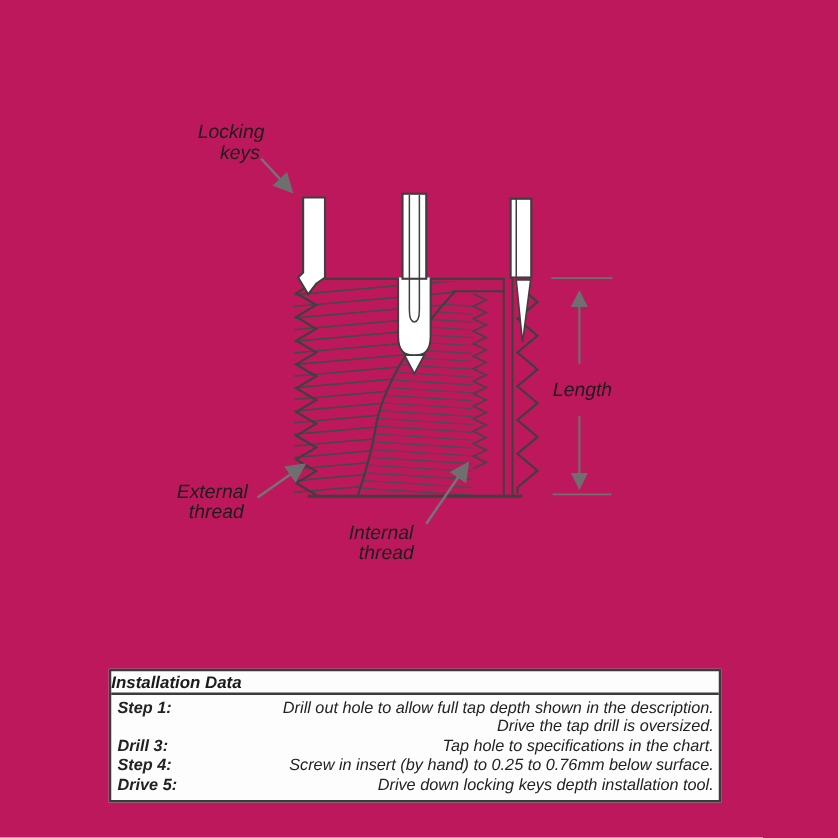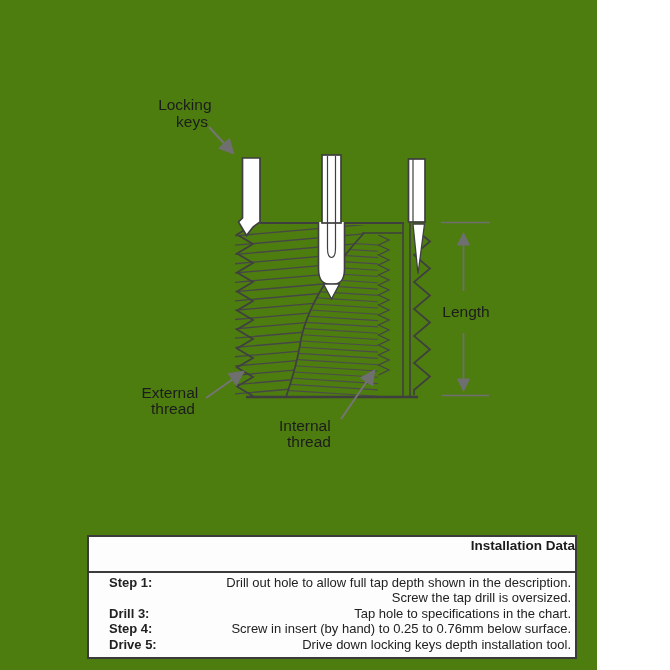--- a/index.html
+++ b/index.html
@@ -1,34 +1,35 @@
 <!DOCTYPE html>
 <html><head>
 <meta charset="utf-8">
 <style>
   html,body{margin:0;padding:0;background:#ffffff;}
   .page{
-    position:relative;width:597px;height:670px;background:#4d7c0f;overflow:hidden;
+    position:relative;width:670px;height:670px;background:#be185d;overflow:hidden;
     font-family:"Liberation Sans", sans-serif;
+    font-style:italic;
   }
   .diagram-svg{position:absolute;left:0;top:0;}
   .diagram-svg text{
     font-family:"Liberation Sans", sans-serif;
     font-size:15.5px;fill:#1c1c1c;
   }
   .data-table{
     position:absolute;left:87px;top:535px;width:486px;
     border:2px solid #3b3b3b;background:#fdfdfd;color:#222222;
   }
   .t-header{
-    font-weight:bold;font-size:13.5px;text-align:right;
-    padding:1px 0 18px 0;border-bottom:2px solid #3b3b3b;color:#1b1b1b;
+    font-weight:bold;font-size:13.5px;text-align:left;
+    padding:1px 0 1px 0;border-bottom:2px solid #3b3b3b;color:#1b1b1b;
   }
   .t-body{padding:2px 4px 5px 5px;font-size:13px;line-height:15.4px;}
-  .trow{display:grid;grid-template-columns:62px 1fr;margin-left:15px;}
+  .trow{display:grid;grid-template-columns:62px 1fr;}
   .tlabel{font-weight:bold;white-space:nowrap;}
   .ttext{white-space:nowrap;overflow:hidden;text-align:right;}
 </style>
 </head>
 <body>
 
 <div class="page">
 
   <svg class="diagram-svg" width="670" height="530" viewBox="0 0 670 530">
     <defs>
@@ -157,21 +158,21 @@
 
   <div class="data-table">
     <div class="t-header">Installation Data</div>
     <div class="t-body">
       <div class="trow">
         <span class="tlabel">Step 1:</span>
         <span class="ttext">Drill out hole to allow full tap depth shown in the description.</span>
       </div>
       <div class="trow">
         <span class="tlabel"></span>
-        <span class="ttext">Screw the tap drill is oversized.</span>
+        <span class="ttext">Drive the tap drill is oversized.</span>
       </div>
       <div class="trow">
         <span class="tlabel">Drill 3:</span>
         <span class="ttext">Tap hole to specifications in the chart.</span>
       </div>
       <div class="trow">
         <span class="tlabel">Step 4:</span>
         <span class="ttext">Screw in insert (by hand) to 0.25 to 0.76mm below surface.</span>
       </div>
       <div class="trow">

